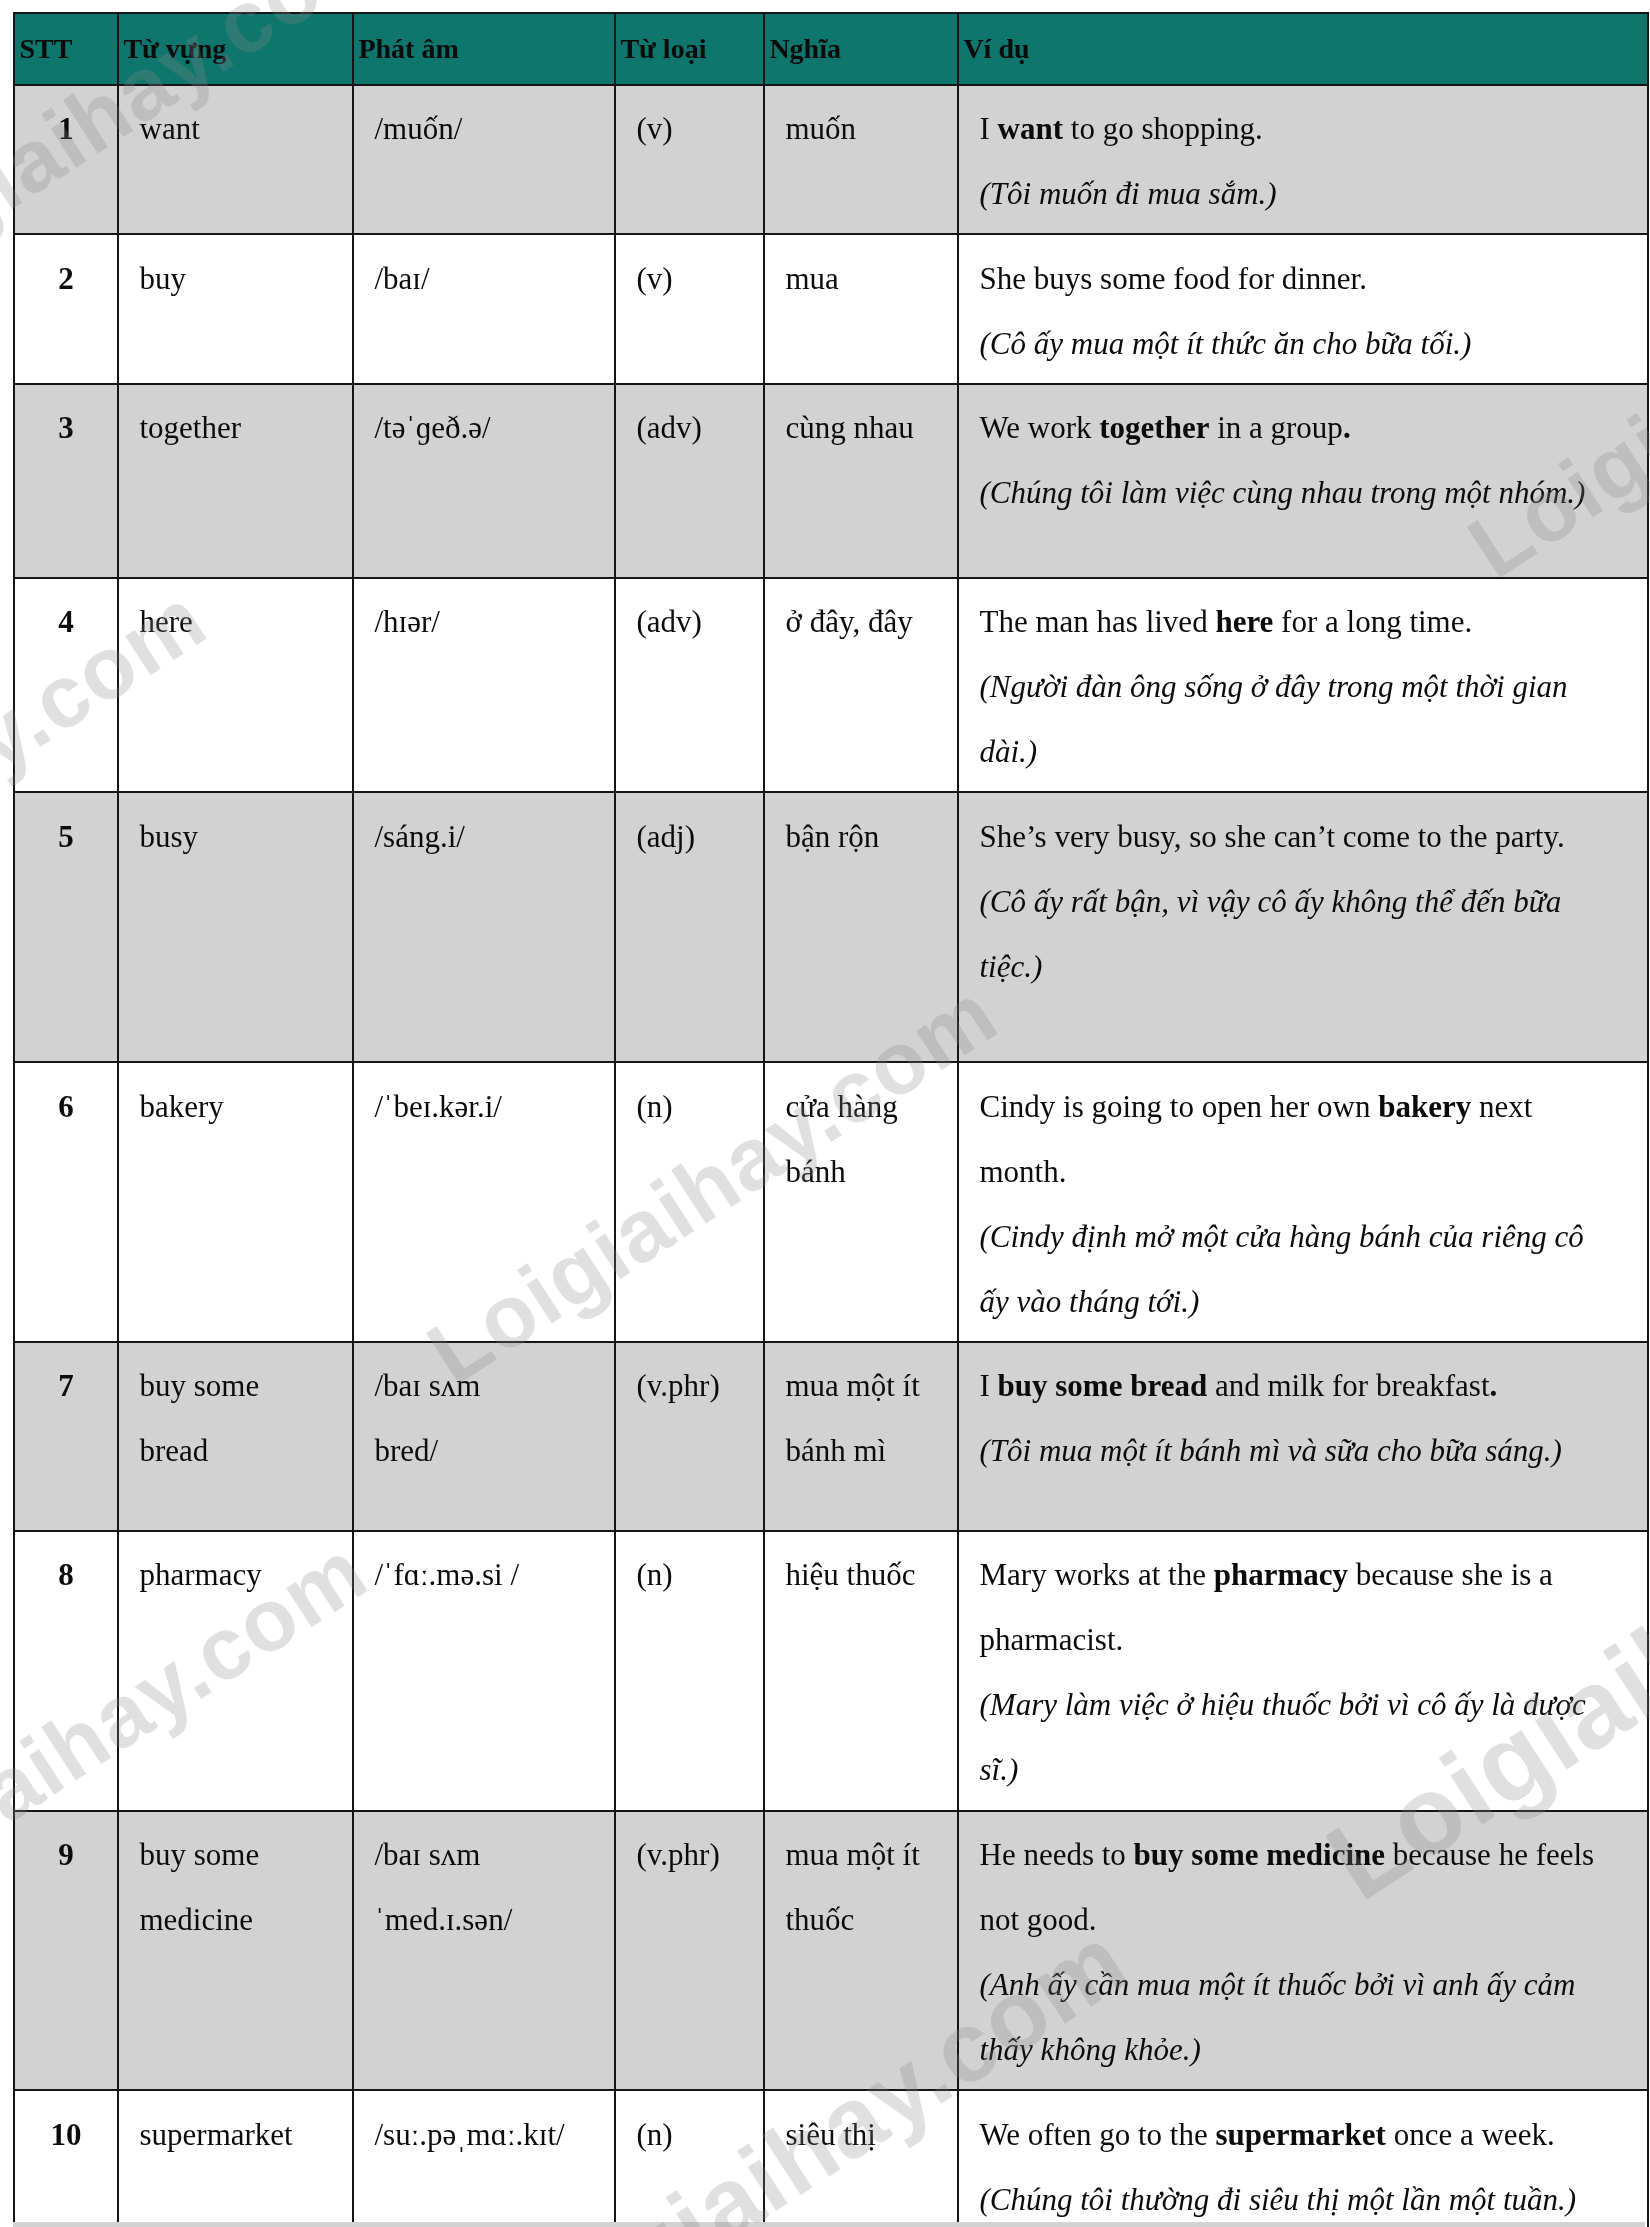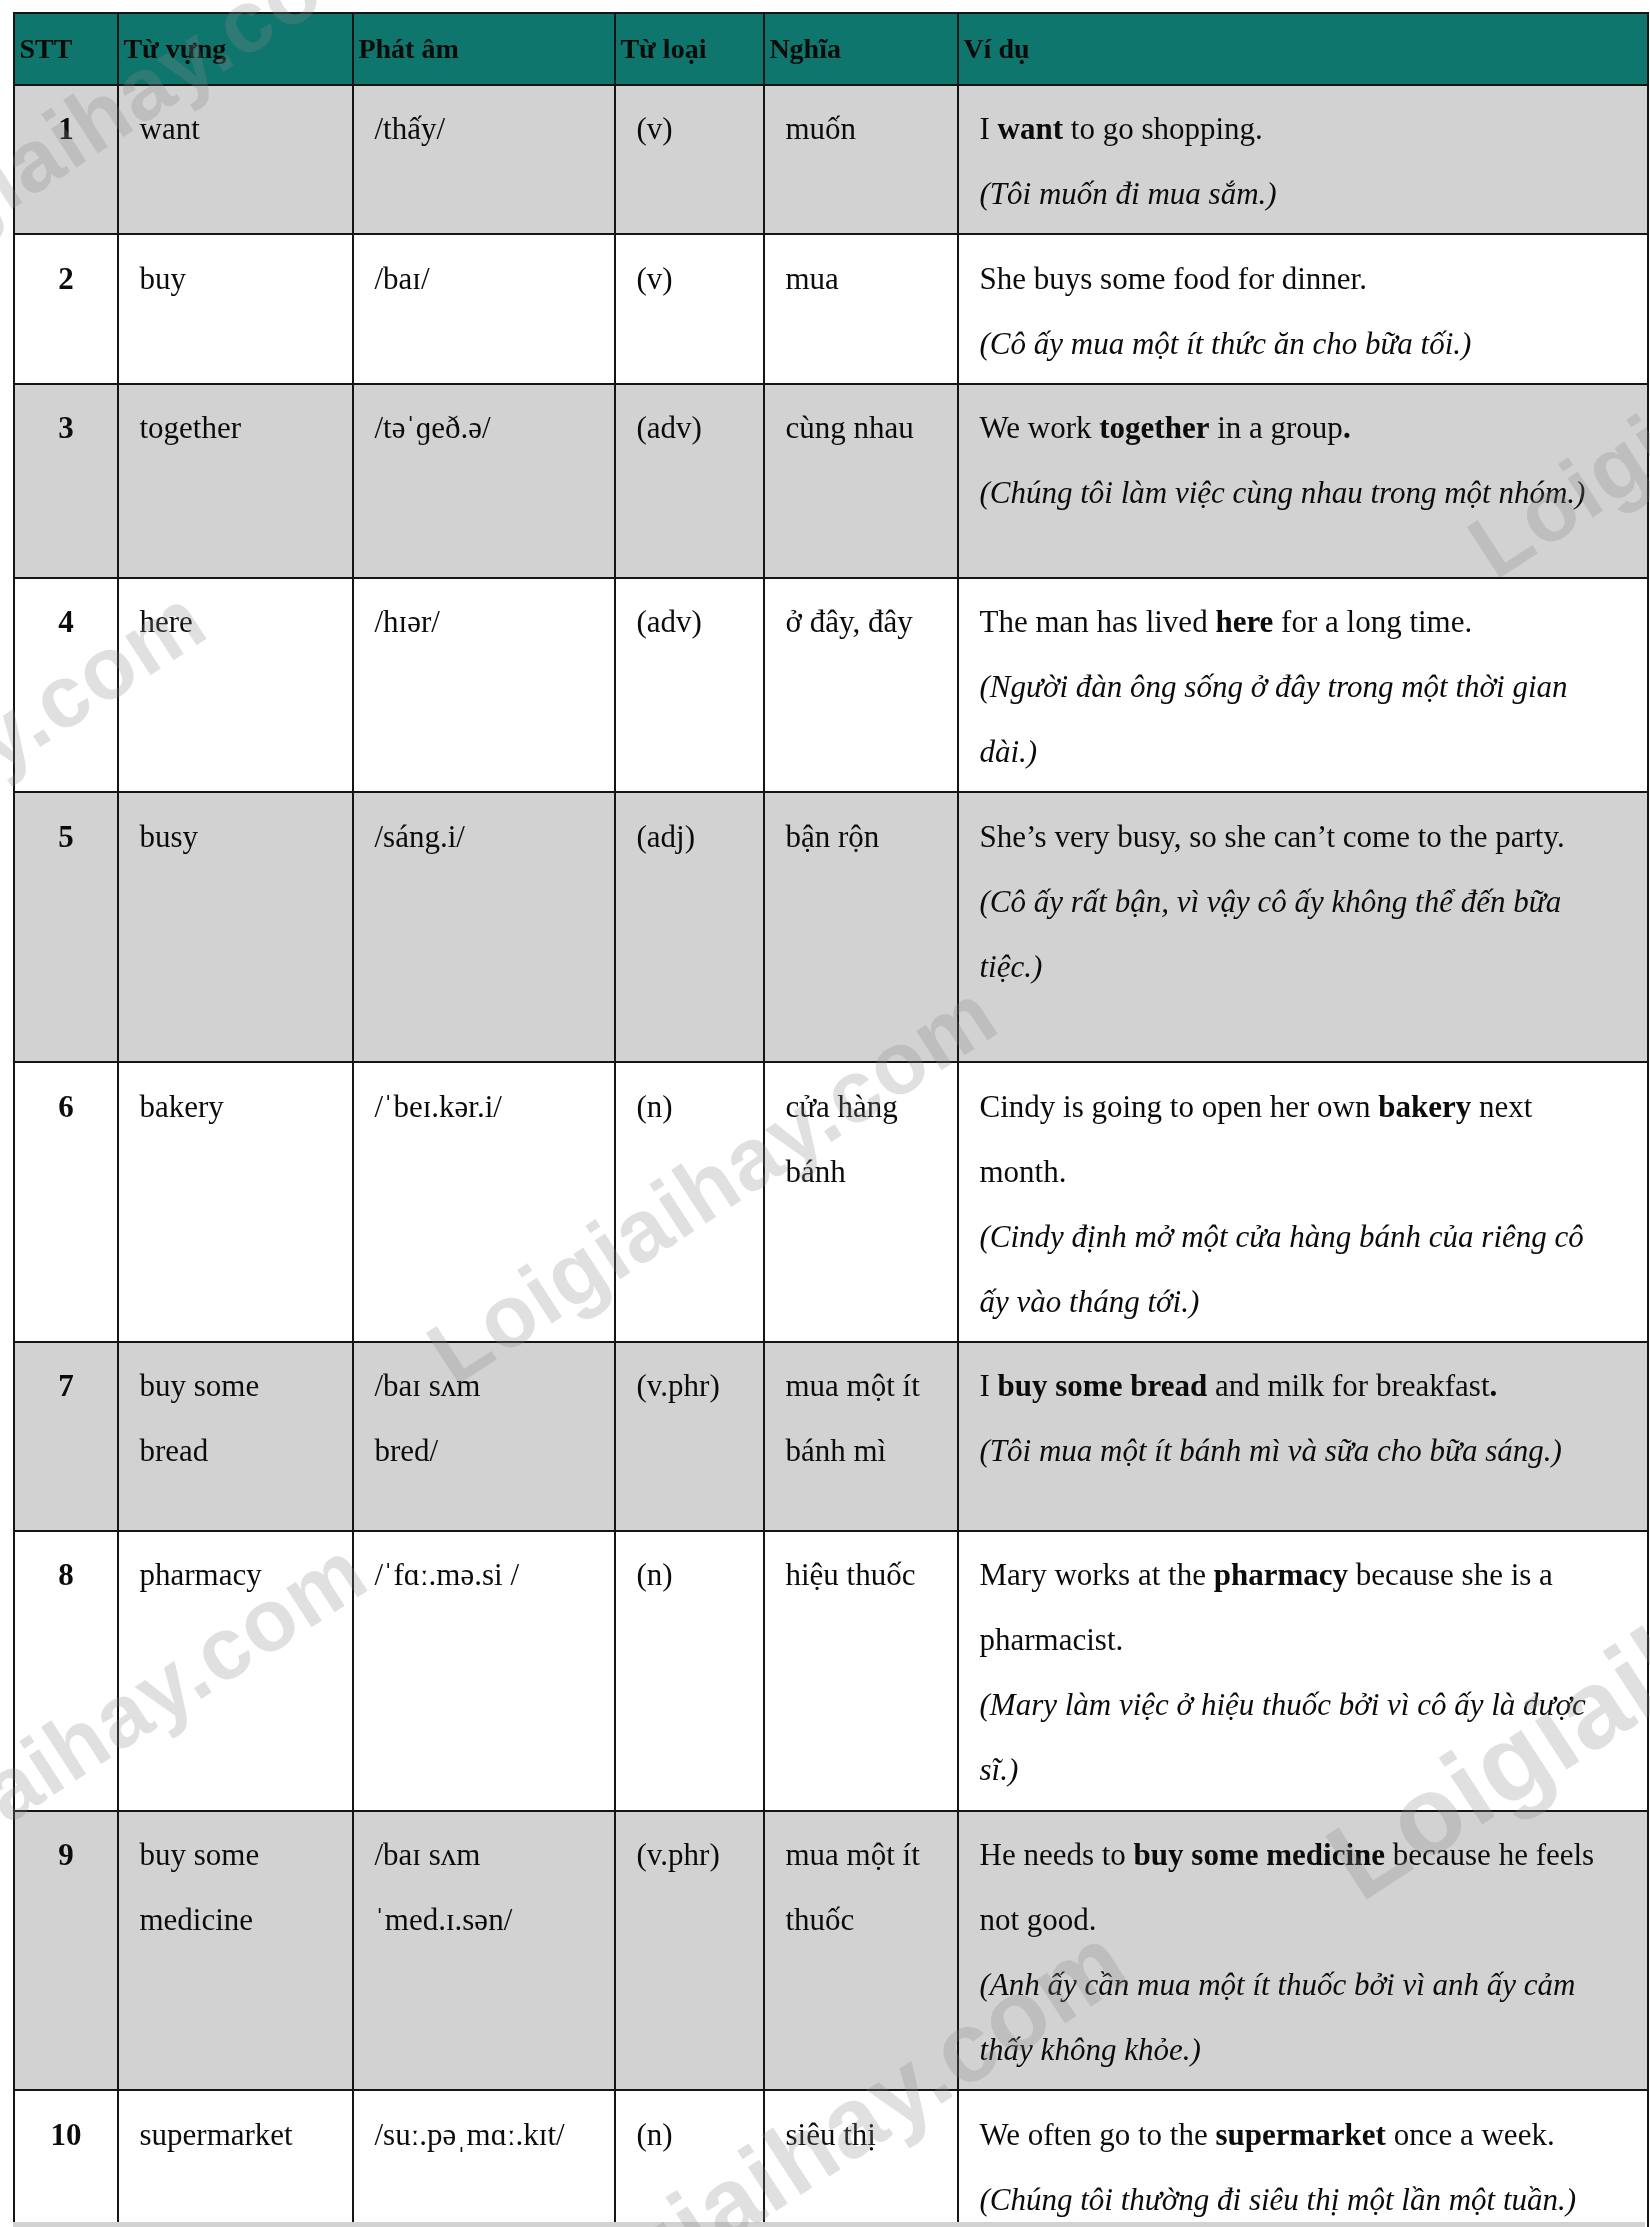--- a/index.html
+++ b/index.html
@@ -100,21 +100,21 @@
         <th>Phát âm</th>
         <th>Từ loại</th>
         <th>Nghĩa</th>
         <th>Ví dụ</th>
       </tr>
     </thead>
     <tbody>
         <tr>
     <td class="c-stt">1</td>
     <td class="c-word">want</td>
-    <td class="c-pron">/thấy/</td>
+    <td class="c-pron">/muốn/</td>
     <td class="c-pos">(v)</td>
     <td class="c-meaning">muốn</td>
     <td class="c-example">
       <p class="ex-en"><span>I </span><span style="font-weight: 700;">want</span><span> to go shopping.</span></p>
       <p class="ex-vi">(Tôi muốn đi mua sắm.)</p>
     </td>
   </tr>
         <tr>
     <td class="c-stt">2</td>
     <td class="c-word">buy</td>

